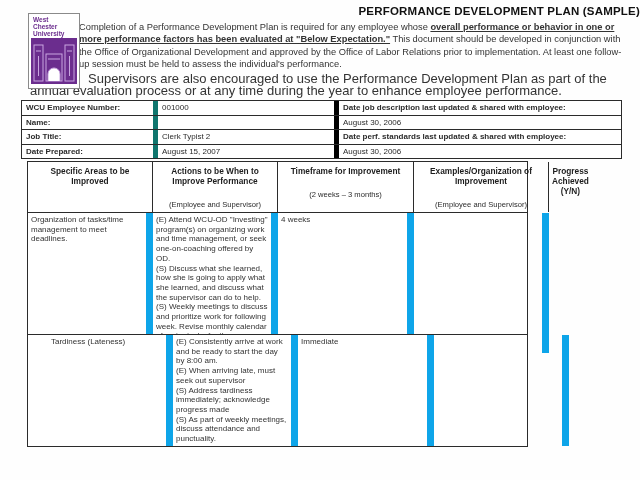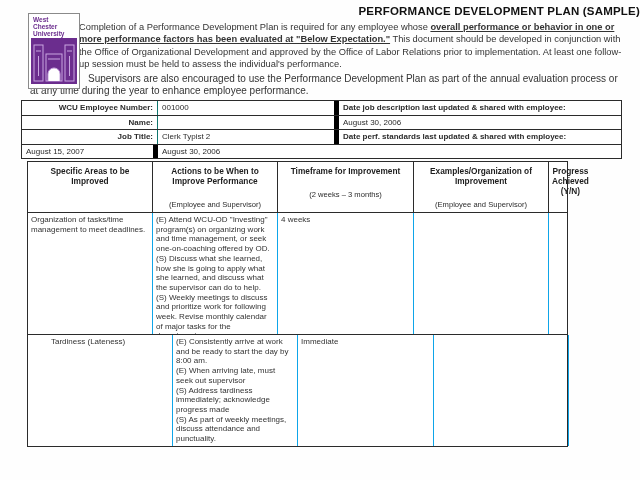--- a/index.html
+++ b/index.html
@@ -10,43 +10,43 @@
   .title { text-align: right; font-weight: bold; font-size: 11.5px; padding-top: 5px; color: #111; letter-spacing: 0.2px; }
 
   
   .logo { position: absolute; left: 28px; top: 13px; width: 52px; height: 76px;
           border: 1px solid #8a8a8a; background: #fff; padding: 2px; }
   .logo-text { color: #6b2d8e; font-weight: bold; font-size: 6.5px; line-height: 7px; padding-left: 2px; }
   .logo-building { display: block; margin-top: 1px; }
 
   
   .p1 { margin: 4px 10px 0 79px; font-size: 9.3px; line-height: 12.4px; color: #333; }
-  .p2 { margin: 2px 14px 0 30px; text-indent: 58px; font-size: 10px; line-height: 12.4px; color: #333; }
+  .p2 { margin: 2px 14px 0 30px; text-indent: 58px; font-size: 13px; line-height: 12.4px; color: #333; }
   .bold-u { font-weight: bold; text-decoration: underline; }
 
   
   .info-table { position: absolute; top: 100px; left: 21px; width: 601px; border: 1px solid #2b2b2b; background: #fff; }
   .info-row { display: grid; grid-template-columns: 136px 181px 1fr; }
   .info-row + .info-row { border-top: 1px solid #2b2b2b; }
   .info-cell { font-size: 8px; line-height: 11px; height: 13.5px; padding: 1px 4px; overflow: hidden; white-space: nowrap; }
-  .info-label { font-weight: bold; text-align: right; border-right: 1px solid #0f766e; }
+  .info-label { font-weight: bold; text-align: left; border-right: 5px solid #0f766e; }
   .info-value { border-right: 5px solid #000000; }
   .bold { font-weight: bold; }
 
   
-  .plan { position: absolute; left: 27px; width: 541px; border: 1px solid #2b2b2b; background: #fff; }
+  .plan { position: absolute; left: 27px; width: 501px; border: 1px solid #2b2b2b; background: #fff; }
   .plan-a { top: 161px; }
   .plan-b { top: 334px; padding-left: 20px; }
   .grid5 { display: grid; grid-template-columns: 125px 125px 136px 135px 1fr; }
   .plan-header { border-bottom: 1px solid #2b2b2b; }
   .hcell { border-right: 1px solid #2b2b2b; text-align: center; padding: 4px 3px 2px; min-height: 35px; }
   .hcell:last-child { border-right: none; }
   .hmain { font-weight: bold; font-size: 8.3px; line-height: 10px; color: #1d1d1d; }
   .hsub { font-size: 7.6px; line-height: 9px; margin-top: 14px; }
-  .pcell { border-right: 1px solid #0ea5e9; padding: 2px 3px; font-size: 8px; line-height: 9.7px; color: #333; }
+  .pcell { border-right: 7px solid #0ea5e9; padding: 2px 3px; font-size: 8px; line-height: 9.7px; color: #333; }
   .pcell:last-child { border-right: none; }
   .pre { white-space: pre-line; }
   .row-tall .pcell { min-height: 128px; }
   .row-mid .pcell { min-height: 100px; }
 </style>
 </head>
 <body>
 
 <div class="page">
 
@@ -86,20 +86,21 @@
       <div class="info-cell info-label">Name:</div>
       <div class="info-cell info-value"></div>
       <div class="info-cell">August 30, 2006</div>
     </div>
     <div class="info-row">
       <div class="info-cell info-label">Job Title:</div>
       <div class="info-cell info-value">Clerk Typist 2</div>
       <div class="info-cell bold">Date perf. standards last updated &amp; shared with employee:</div>
     </div>
     <div class="info-row">
+      <div class="info-cell info-label">Date Prepared:</div>
       <div class="info-cell info-value">August 15, 2007</div>
       <div class="info-cell">August 30, 2006</div>
     </div>
   </div>
 
   <div class="plan plan-a">
     <div class="grid5 plan-header">
       <div class="hcell">
         <div class="hmain">Specific Areas to be Improved</div>
         <div class="hsub"></div>

